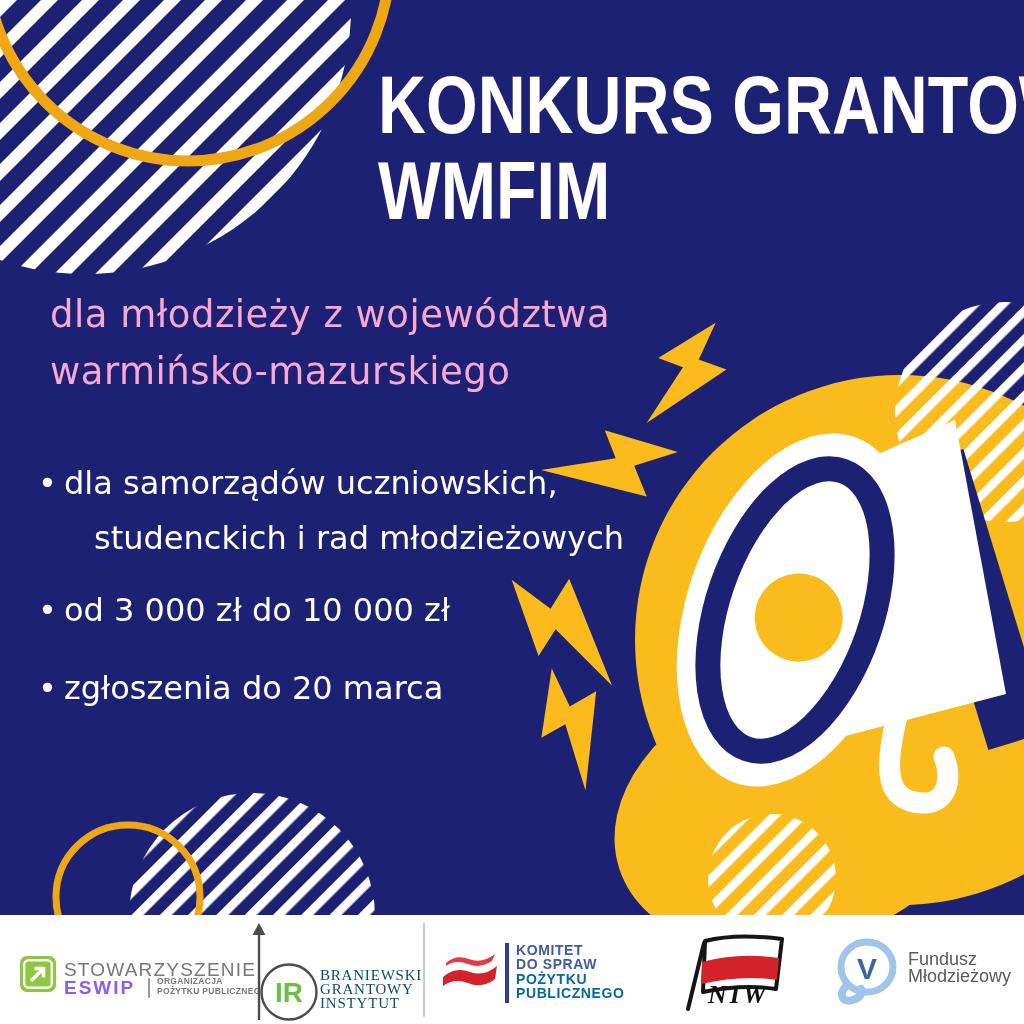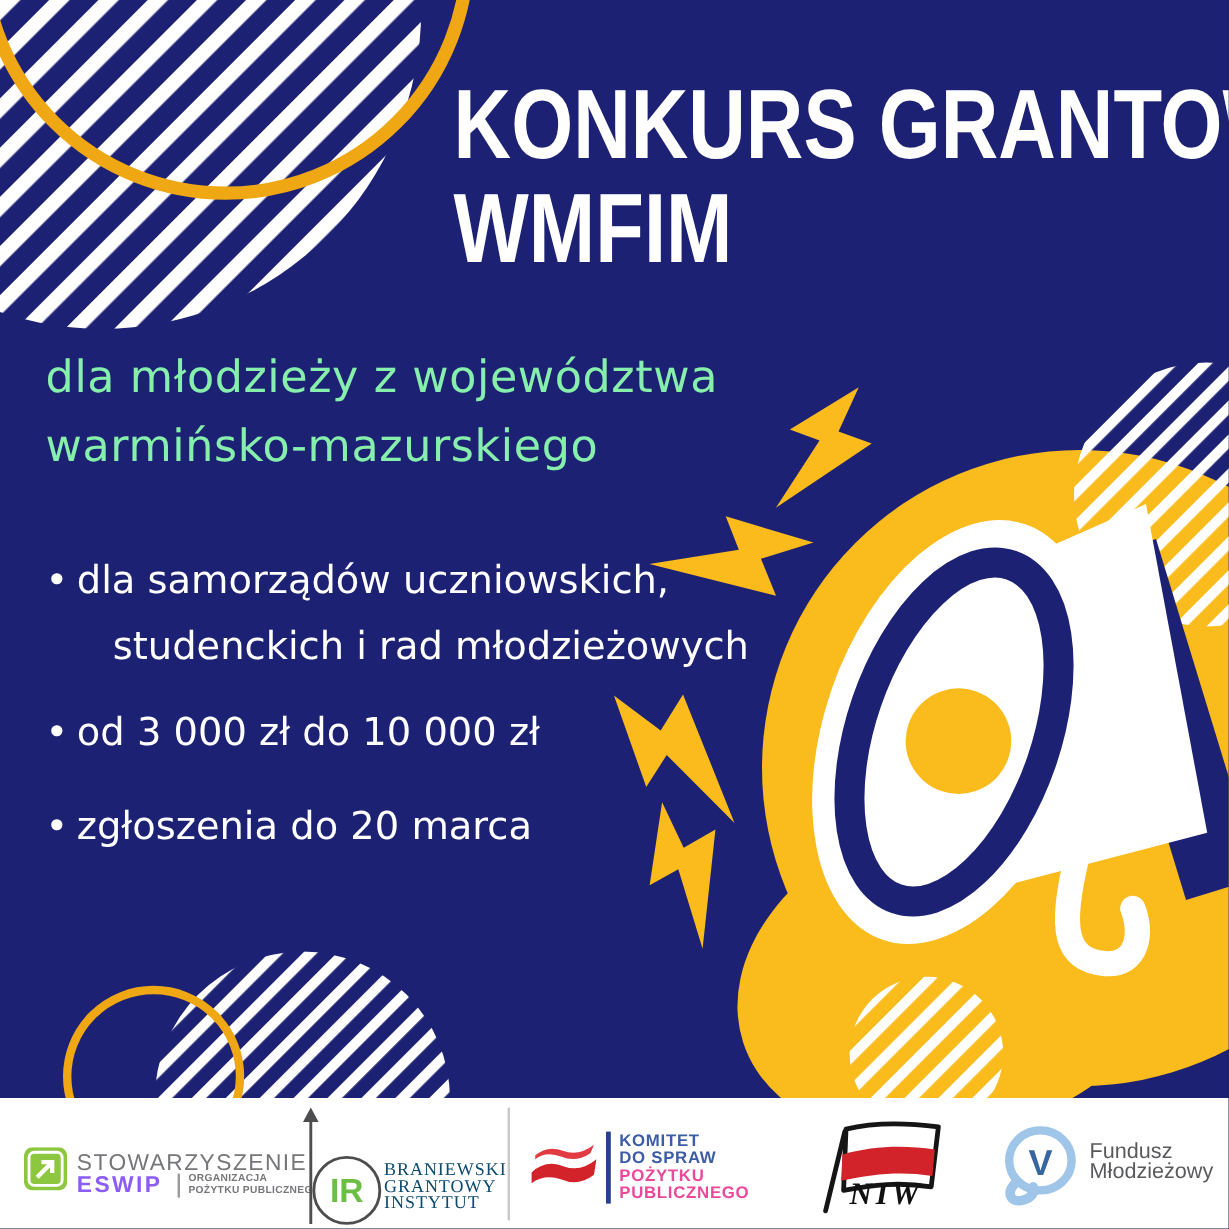--- a/index.html
+++ b/index.html
@@ -3,41 +3,41 @@
 <meta charset="utf-8">
 <style>
   html,body{margin:0;padding:0;background:#2a2a2a}
   .poster{position:relative;width:1024px;height:1024px;background:#1D2173;overflow:hidden;
           font-family:"DejaVu Sans",sans-serif}
   .deco{position:absolute;left:0;top:0}
   .title{position:absolute;left:378px;top:62px;color:#FFFFFF;
          font-family:"Liberation Sans",sans-serif;font-weight:bold;font-size:82px;
          line-height:86px;letter-spacing:0;transform:scaleX(0.81);transform-origin:left top;
          white-space:nowrap}
-  .subtitle{position:absolute;left:38px;top:286px;width:590px;color:#86efac;
+  .subtitle{position:absolute;left:50px;top:286px;width:590px;color:#f9a8d4;
             font-size:37px;line-height:57px;letter-spacing:0.5px}
   .bullet{position:absolute;left:38px;display:flex;color:#FFFFFF;font-size:32px;line-height:55px}
   .dot{width:26px;flex:0 0 26px}
   .btext{width:545px;padding-left:30px;text-indent:-30px}
   .b1{top:456px}.b2{top:583px}.b3{top:661px}
   .footer{position:absolute;left:0;top:915px;width:1024px;height:109px;background:#FFFFFF}
   .footer *{position:absolute}
   .f-sans{font-family:"Liberation Sans",sans-serif}
   .eswip-org{left:64px;top:44px;font-size:19px;letter-spacing:1.2px;color:#76777A}
   .eswip-name{left:64px;top:62px;font-size:19px;font-weight:bold;letter-spacing:2px;color:#8b5cf6}
   .eswip-bar{left:148px;top:63px;width:1.5px;height:20px;background:#9A9A9A}
   .eswip-s1{left:157px;top:61px;font-size:8.5px;font-weight:bold;letter-spacing:0.3px;color:#76777A}
   .eswip-s2{left:157px;top:71px;font-size:8.5px;font-weight:bold;letter-spacing:0.3px;color:#76777A}
   .bir-line{left:320px;font-family:"Liberation Serif",serif;font-size:15px;
             letter-spacing:0.8px;color:#0c4a6e}
   .bir1{top:52px}.bir2{top:66px}.bir3{top:80px}
   .fdiv{left:423px;top:8px;width:1.5px;height:94px;background:#C9C9C9}
   .kom-bar{left:505px;top:28px;width:3.5px;height:60px;background:#2A3F8F}
   .kom-line{left:516px;font-size:14px;font-weight:bold;letter-spacing:0.6px}
-  .kom-light{color:#3D5CA6}.kom-dark{color:#ec4899}
+  .kom-light{color:#3D5CA6}.kom-dark{color:#0369a1}
   .kom1{top:27px}.kom2{top:41px}.kom3{top:56px}.kom4{top:70px}
   .fun-line{left:908px;font-size:18px;color:#595A5D}
   .fun1{top:34px}.fun2{top:51px}
 </style>
 </head>
 <body>
 
 <div class="poster">
 
   <svg class="deco" width="1024" height="1024" viewBox="0 0 1024 1024">

